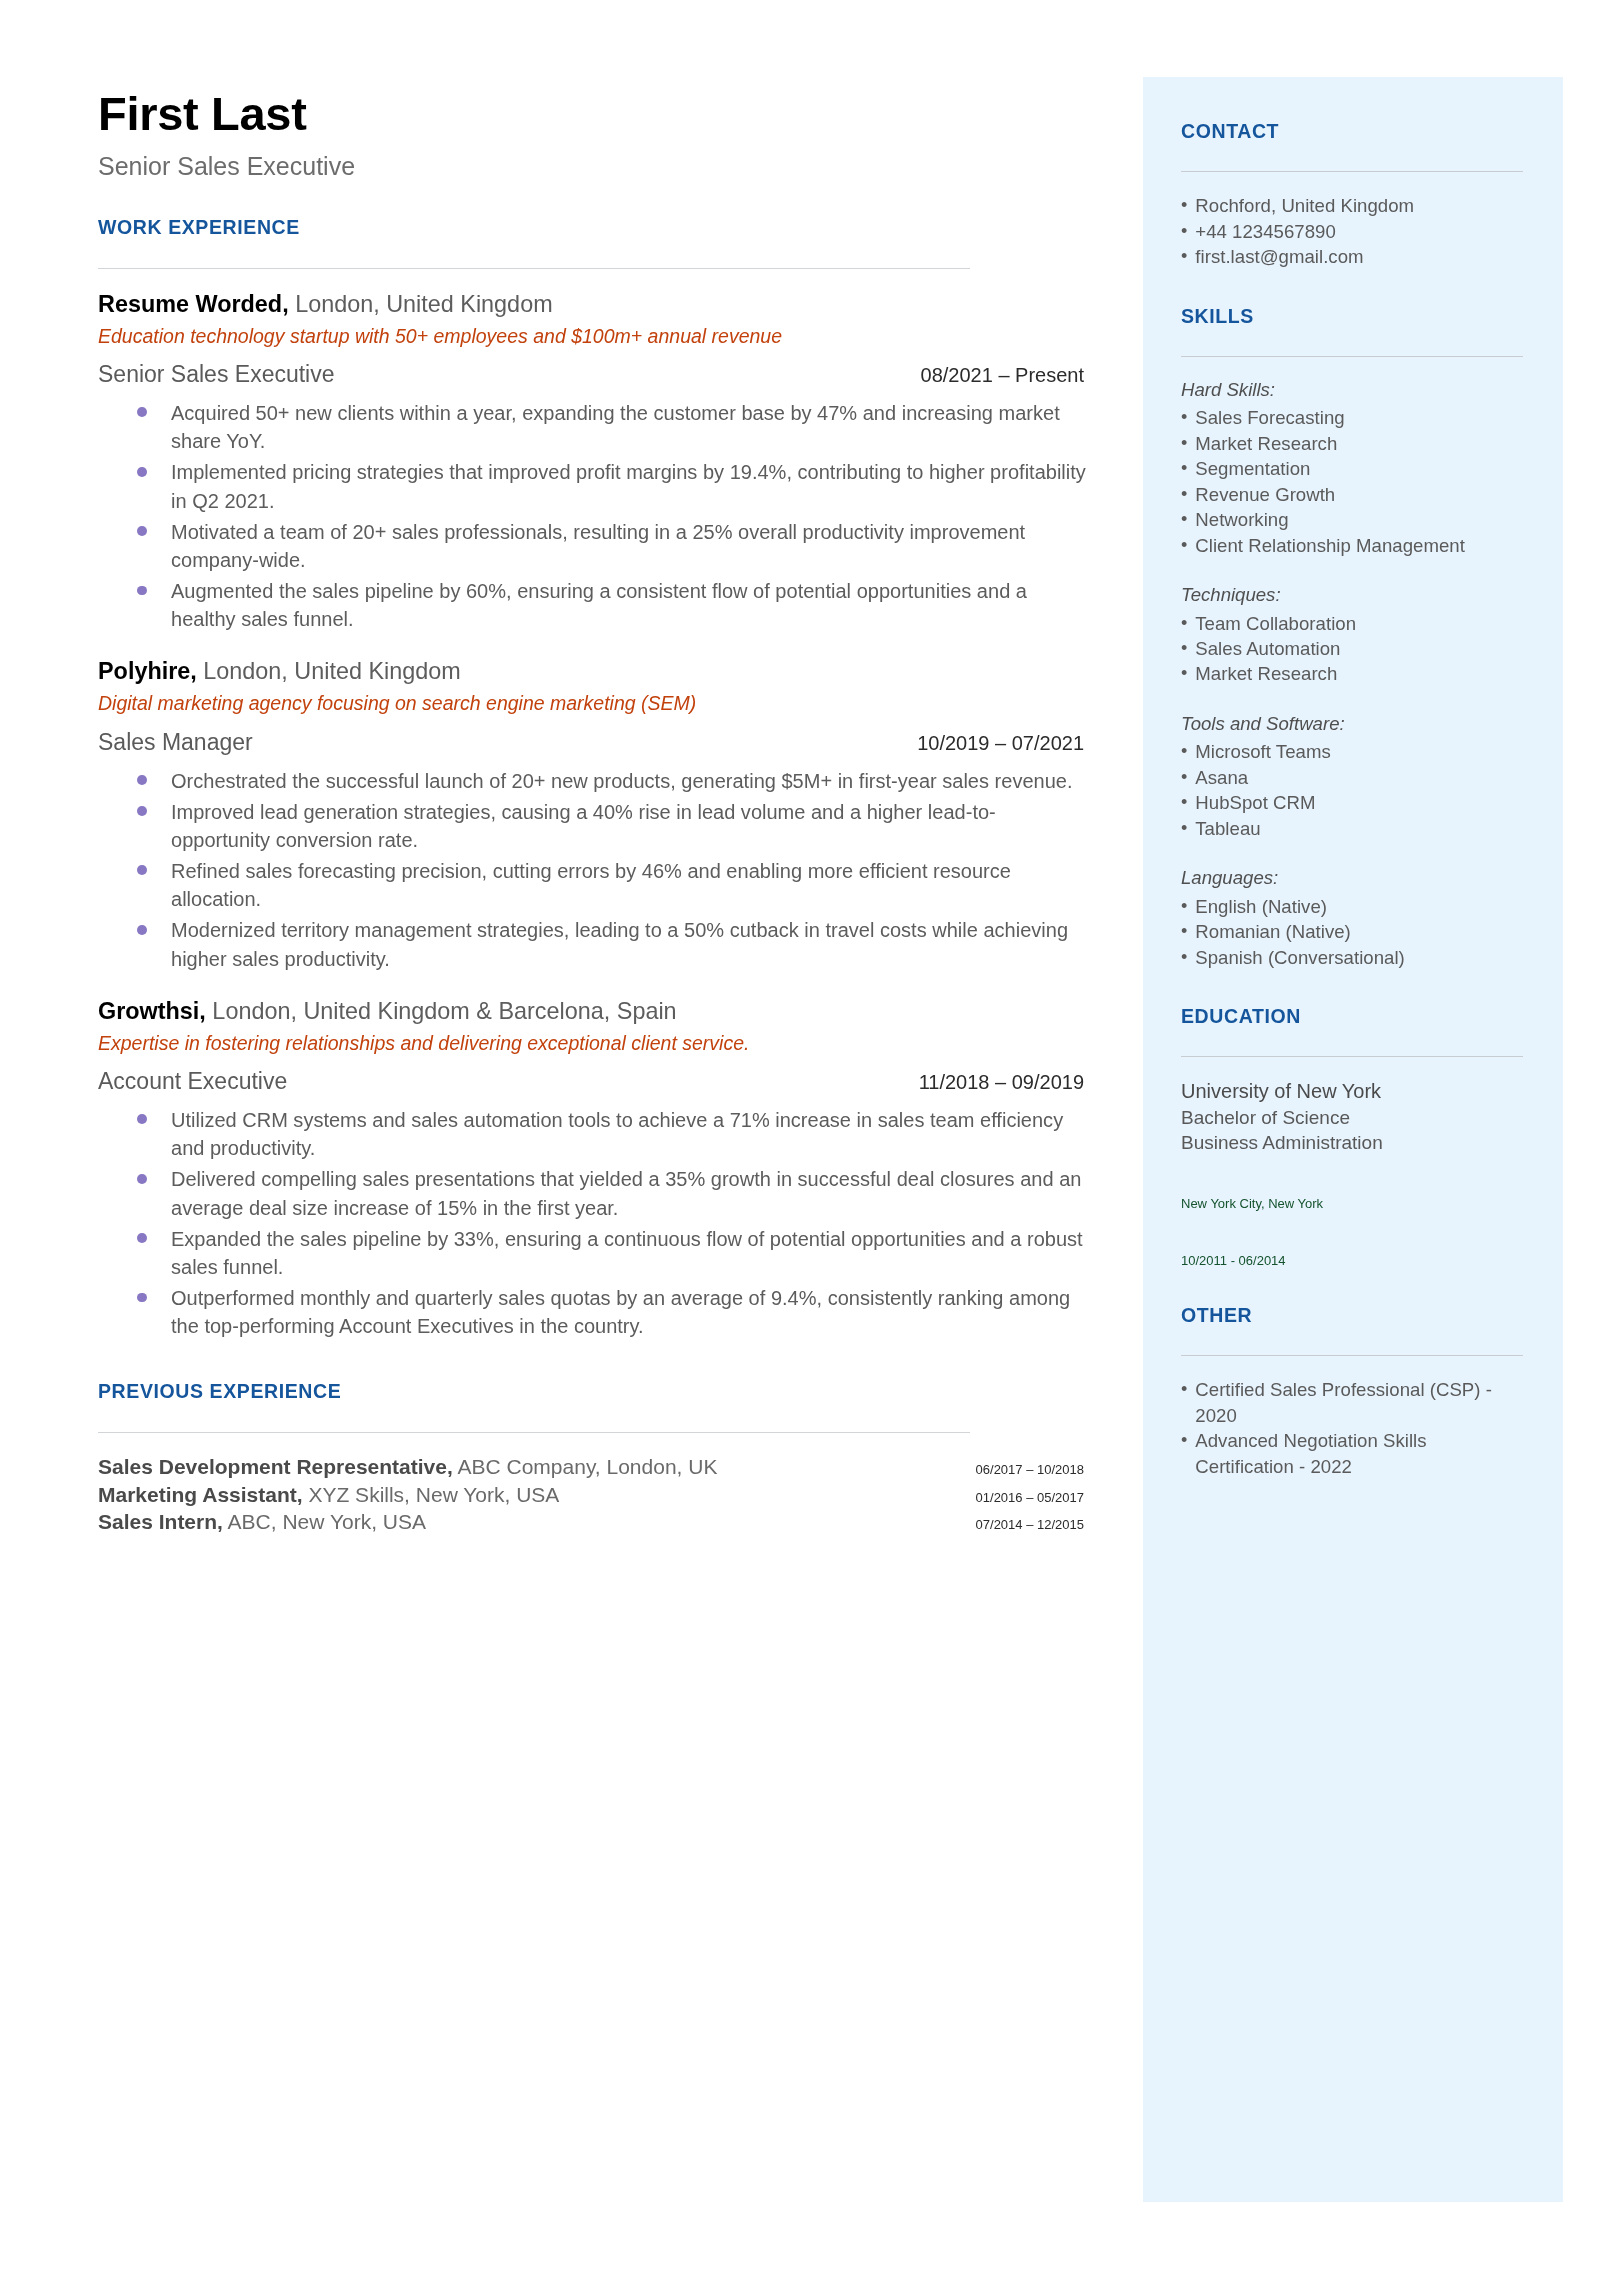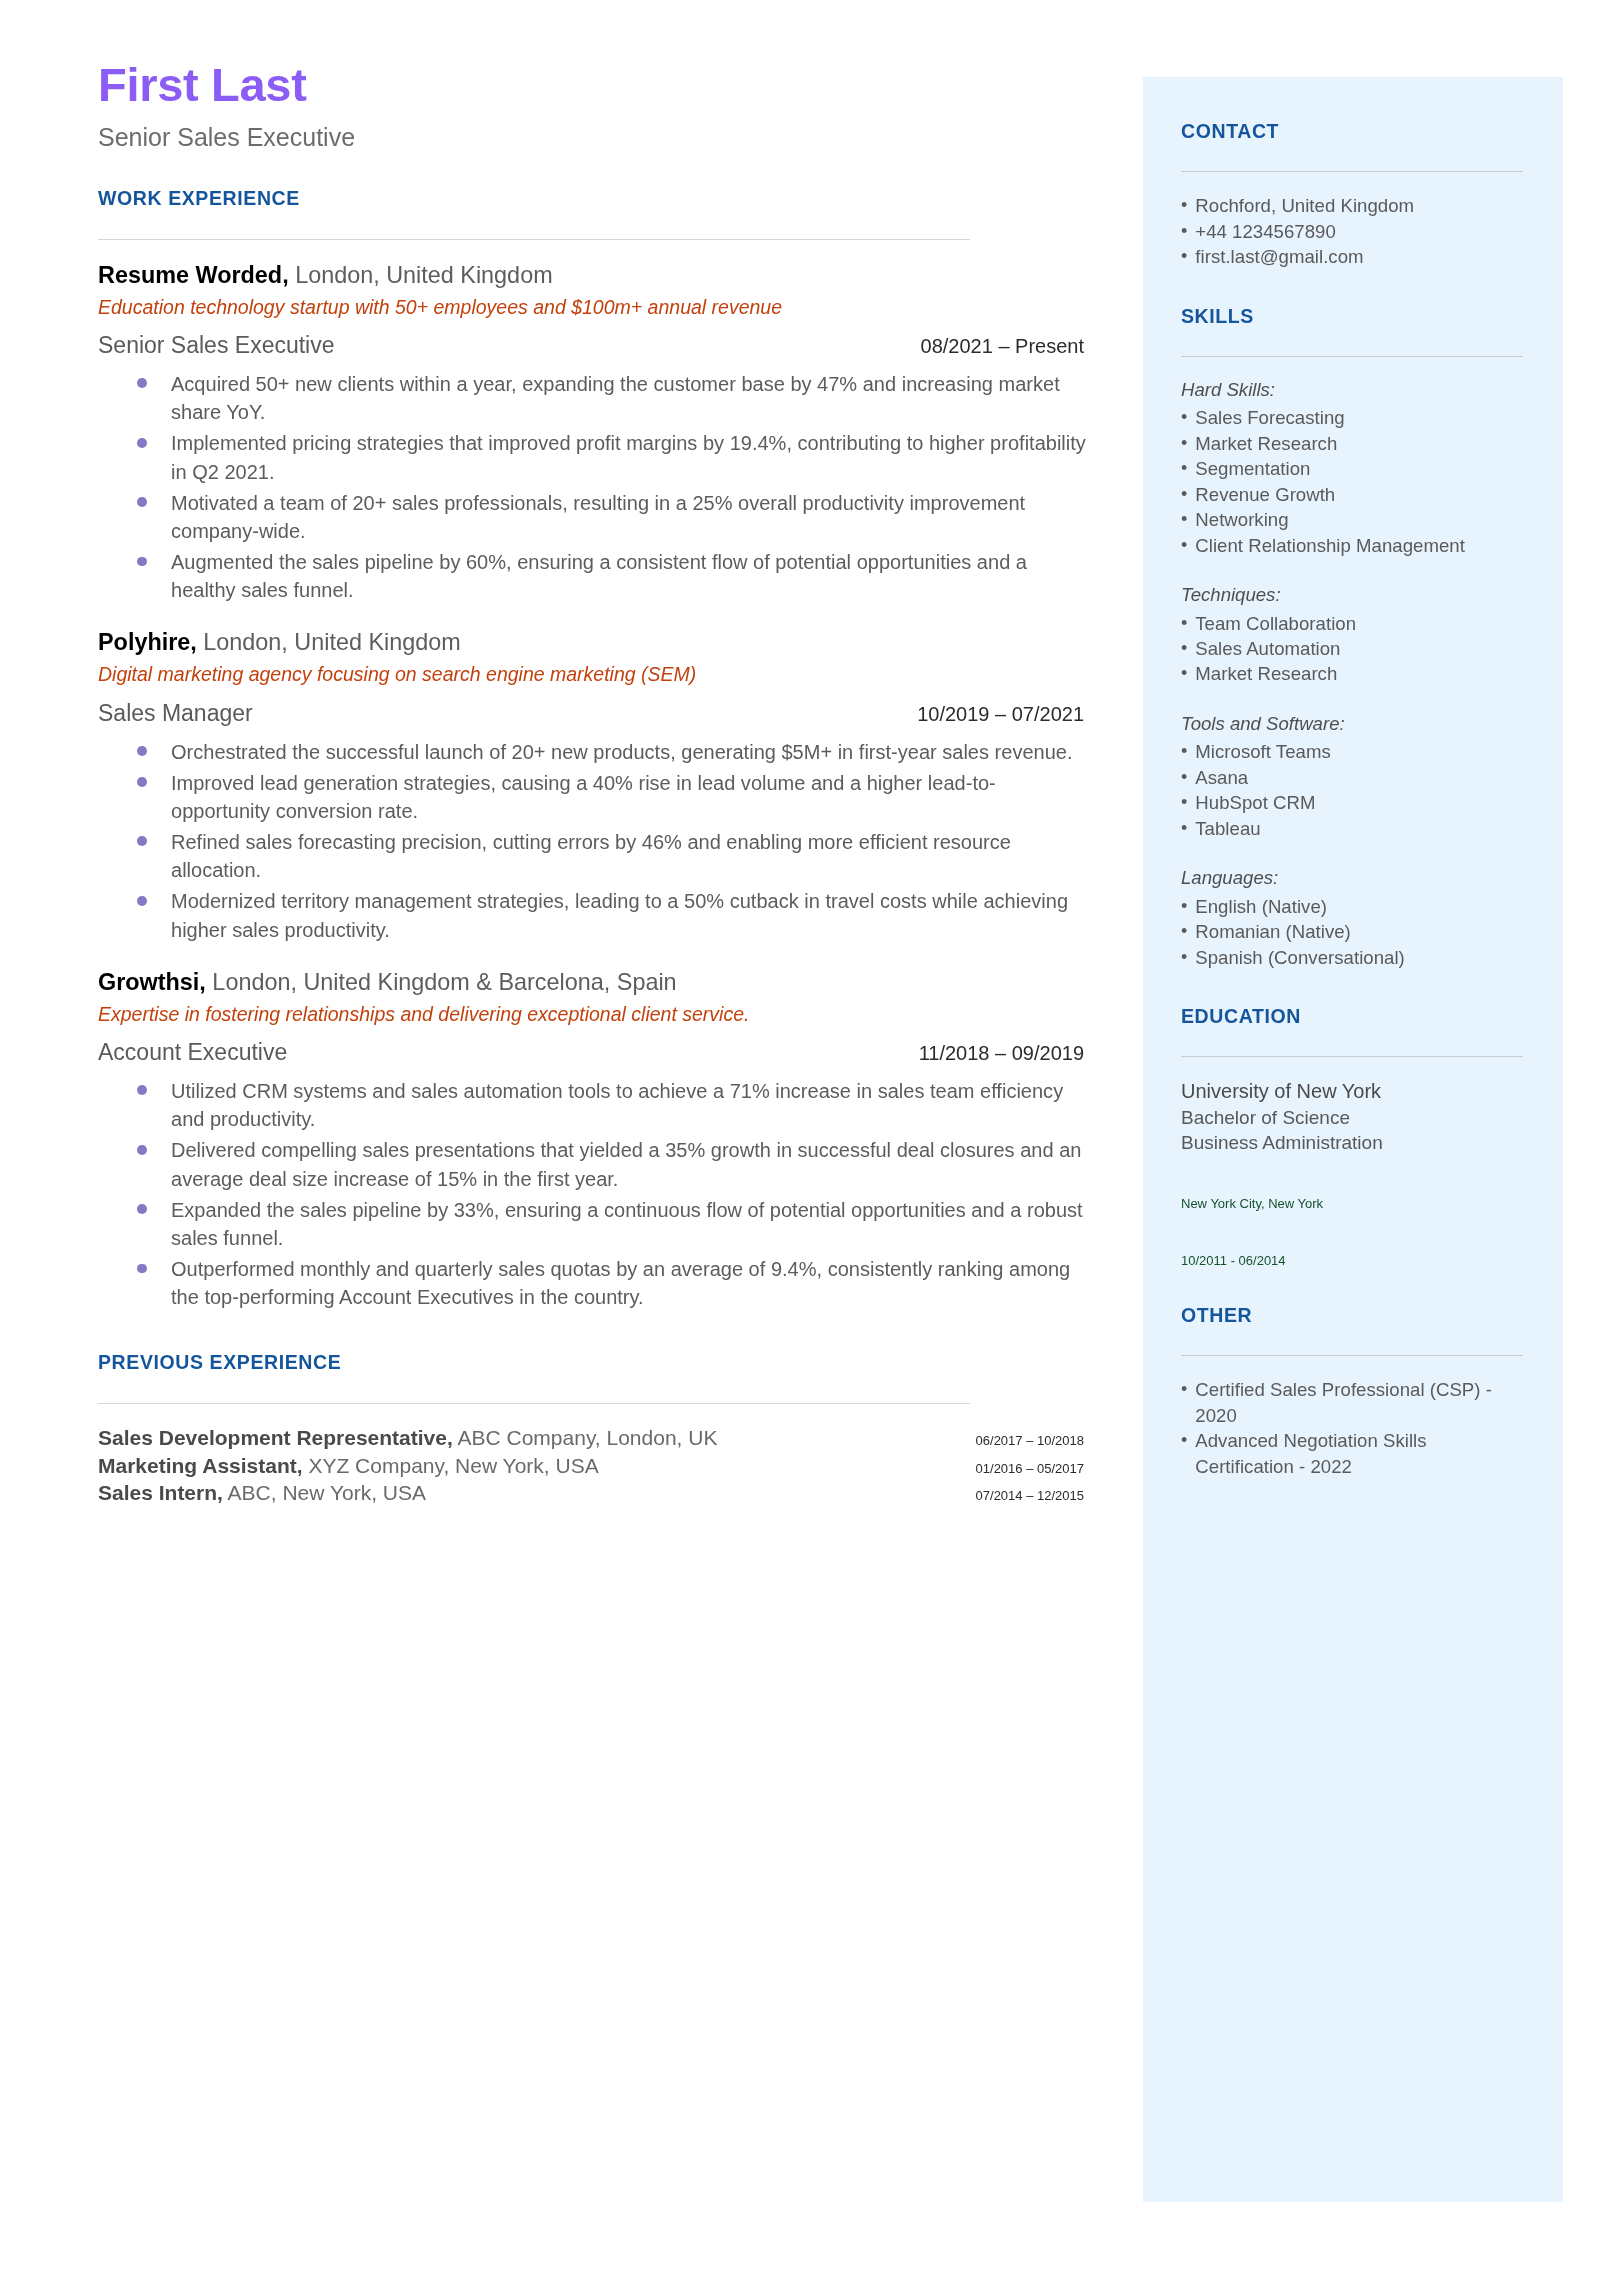--- a/index.html
+++ b/index.html
@@ -92,26 +92,26 @@
 
   
   .main {
     position: absolute;
     left: 98px;
     top: 0;
     width: 990px;
   }
 
   .name {
-    color: #8b5cf6;
+    color: #000000;
     font-weight: bold;
     font-size: 47px;
     letter-spacing: -0.3px;
     margin: 0;
-    padding-top: 61px;
+    padding-top: 90px;
     line-height: 1;
   }
   .subtitle {
     font-size: 25px;
     color: #6c6c6c;
     margin: 17px 0 0 0;
     line-height: 1;
   }
 
   .sec-h {
@@ -330,21 +330,21 @@
       </div>
 
     <h2 class="sec-h">PREVIOUS EXPERIENCE</h2>
     <div class="prev-rule"></div>
     <div class="prev-list" id="prev-container">
         <div class="prev-row">
           <div class="prev-label"><b>Sales Development Representative,</b><span> ABC Company, London, UK</span></div>
           <div class="prev-dates">06/2017 – 10/2018</div>
         </div>
         <div class="prev-row">
-          <div class="prev-label"><b>Marketing Assistant,</b><span> XYZ Company, New York, USA</span></div>
+          <div class="prev-label"><b>Marketing Assistant,</b><span> XYZ Skills, New York, USA</span></div>
           <div class="prev-dates">01/2016 – 05/2017</div>
         </div>
         <div class="prev-row">
           <div class="prev-label"><b>Sales Intern,</b><span> ABC, New York, USA</span></div>
           <div class="prev-dates">07/2014 – 12/2015</div>
         </div>
       </div>
 
   </div>
 

